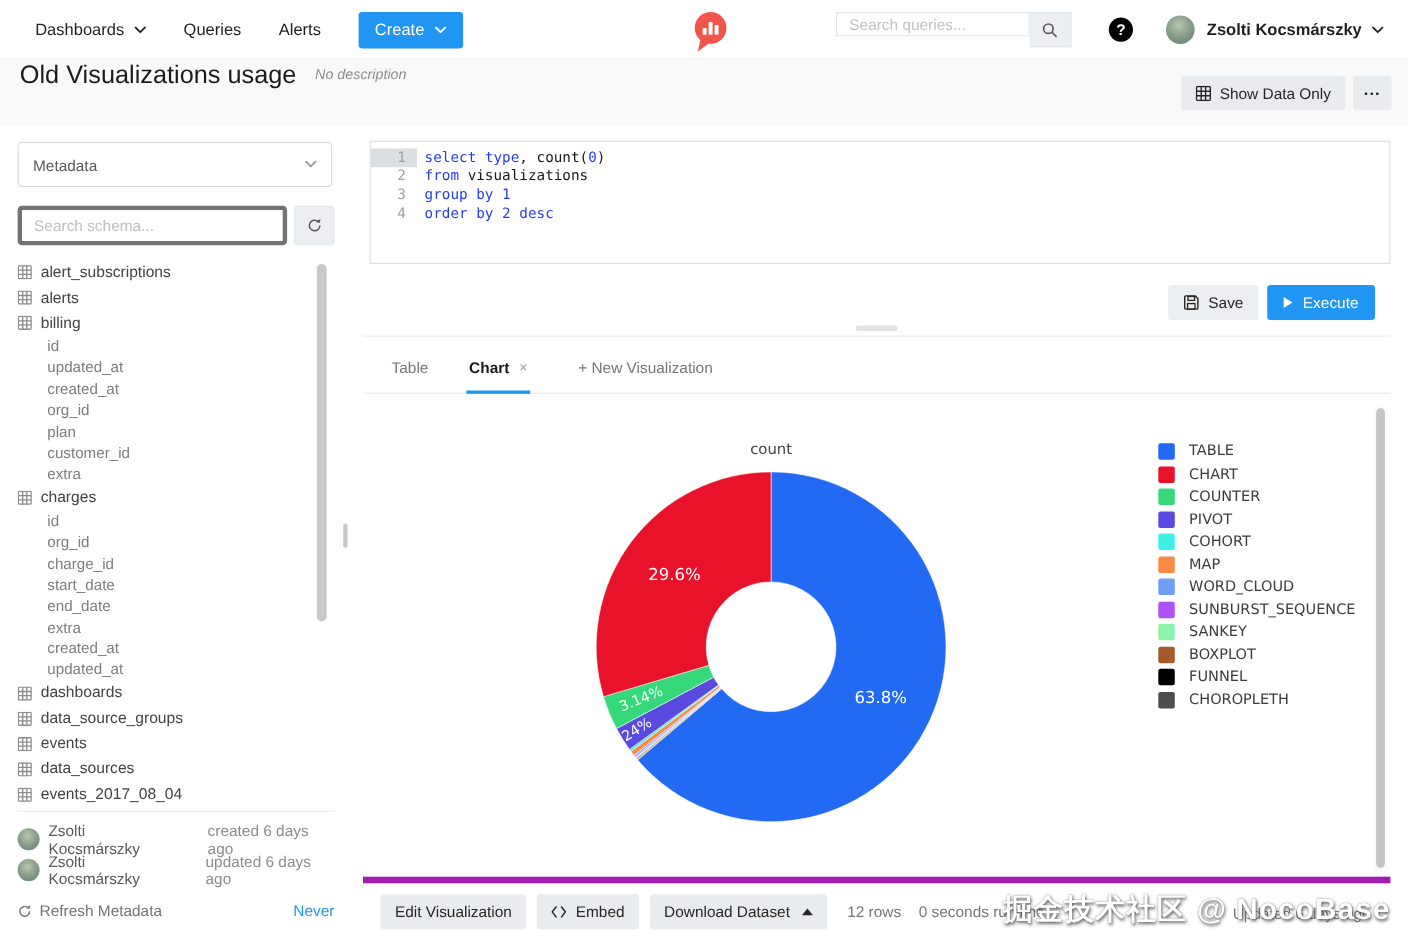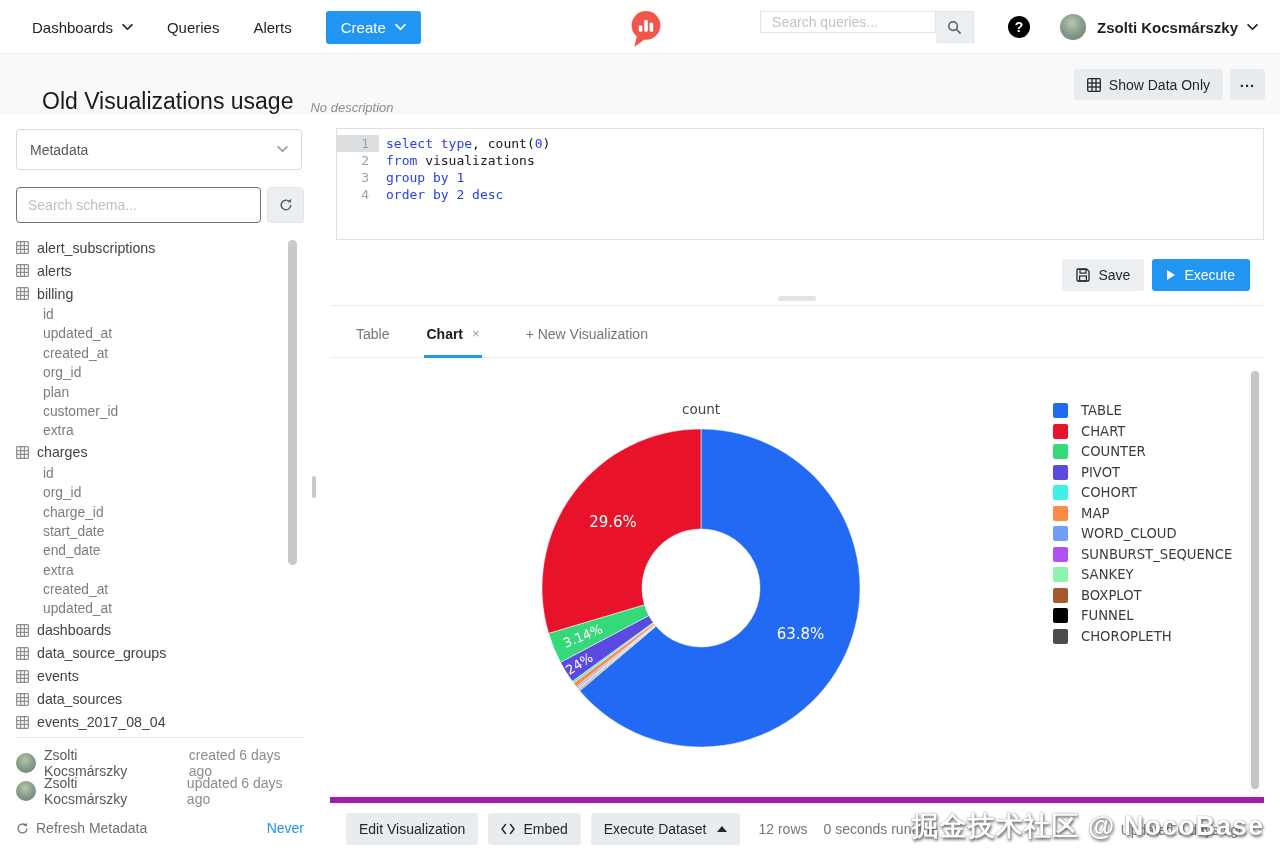--- a/index.html
+++ b/index.html
@@ -18,32 +18,32 @@
   .search-group { display:flex; margin-right:34px; }
   .search-group input { width:176px; height:22px; border:1px solid #e3e6e8; background:#fff; padding:0 11px; font-size:14px; font-family:inherit; color:#262626; outline:none; }
   .search-group input::placeholder { color:#bfc4c9; }
   .search-group button { width:38px; height:32px; border:1px solid #e3e6e8; border-left:none; background:#eceff1; cursor:pointer; display:flex; align-items:center; justify-content:center; }
   .help-btn { width:22px; height:22px; border-radius:50%; background:#000; color:#fff; font-size:14px; font-weight:bold; display:flex; align-items:center; justify-content:center; cursor:pointer; margin-right:30px; }
   .avatar { width:26px; height:26px; border-radius:50%; background:radial-gradient(circle at 45% 35%, #b9c6ae 0%, #8aa08c 45%, #5d7a72 100%); margin-right:11px; cursor:pointer; }
   .user-menu { display:flex; align-items:center; gap:9px; font-size:15px; font-weight:600; color:#1f1f1f; cursor:pointer; }
 
   
   .page-header { position:absolute; left:0; top:54px; width:1280px; height:61px; background:#f9f9f9; }
-  .ph-left { position:absolute; left:42px; top:0; height:61px; display:flex; align-items:flex-end; gap:17px; }
+  .ph-left { position:absolute; left:18px; top:0; height:61px; display:flex; align-items:flex-start; gap:17px; }
   .page-title { font-size:23px; font-weight:500; color:#1a1a1a; }
   .page-desc { font-size:13px; font-style:italic; color:#8c8c8c; padding-top:6px; }
   .ph-right { position:absolute; right:15px; top:15px; display:flex; gap:7px; }
   .btn-gray { display:flex; align-items:center; gap:8px; background:#e9ecef; border:none; border-radius:3px; height:31px; padding:0 13px; font-size:14px; color:#262626; cursor:pointer; font-family:inherit; }
   .btn-more { width:35px; justify-content:center; font-weight:bold; letter-spacing:1px; padding:0 0 6px 0; font-size:15px; }
 
   
   .sidebar { position:absolute; left:16px; top:129px; width:288px; height:725px; }
   .meta-select { position:absolute; left:0; top:0; width:286px; height:41px; border:1px solid #d9d9d9; border-radius:4px; background:#fff; display:flex; align-items:center; justify-content:space-between; padding:0 13px; font-size:14px; color:#595959; cursor:pointer; }
   .schema-search-row { position:absolute; left:0; top:58px; width:288px; height:36px; display:flex; gap:6px; }
-  .schema-search-row input { flex:1; height:36px; border:1px solid #737373; border-radius:4px; padding:0 11px; font-size:14px; font-family:inherit; color:#262626; outline:none; }
+  .schema-search-row input { flex:1; height:36px; border:4px solid #737373; border-radius:4px; padding:0 11px; font-size:14px; font-family:inherit; color:#262626; outline:none; }
   .schema-search-row input::placeholder { color:#bfbfbf; }
   .btn-refresh-schema { width:37px; height:36px; background:#eceff1; border:1px solid #e3e6e8; border-radius:4px; display:flex; align-items:center; justify-content:center; cursor:pointer; }
   .schema-list { position:absolute; left:0; top:107px; width:266px; height:500px; overflow:hidden; }
   .schema-table { display:flex; align-items:center; gap:8px; height:23px; font-size:14.2px; color:#434343; cursor:pointer; }
   .schema-column { height:19.4px; line-height:19.4px; padding-left:27px; font-size:13.8px; color:#7d7d7d; cursor:pointer; }
   .schema-scrollbar { position:absolute; left:272px; top:111px; width:9px; height:325px; border-radius:5px; background:#c9c9c9; cursor:pointer; }
   .sb-divider { position:absolute; left:0; top:608px; width:288px; border-top:1px solid #ebebeb; }
   .meta-row { position:absolute; left:0; display:flex; align-items:center; gap:8px; font-size:14px; }
   .meta-row .avatar-sm { width:20px; height:20px; border-radius:50%; background:radial-gradient(circle at 45% 35%, #b9c6ae 0%, #8aa08c 45%, #5d7a72 100%); flex:none; }
   .meta-name { color:#595959; }
@@ -455,21 +455,21 @@
 
     <div class="bottom-bar">
       <button class="btn-gray">Edit Visualization</button>
       <button class="btn-gray bb-gap">
         <svg width="14" height="12" viewBox="0 0 14 12">
             <path d="M4.5 1.5 L1 6l3.5 4.5 M9.5 1.5 L13 6l-3.5 4.5" fill="none" stroke="#262626" stroke-width="1.4" stroke-linecap="round" stroke-linejoin="round"></path>
           </svg>
         <span>Embed</span>
       </button>
       <button class="btn-gray bb-gap">
-        <span>Execute Dataset</span>
+        <span>Download Dataset</span>
         <span class="caret-up"></span>
       </button>
       <span class="bb-info">12 rows</span>
       <span class="bb-info">0 seconds runtime</span>
       <span class="bb-updated">Updated 6 days ago</span>
     </div>
   </main>
 
   <div class="watermark">掘金技术社区 @ NocoBase</div>
 </div>

